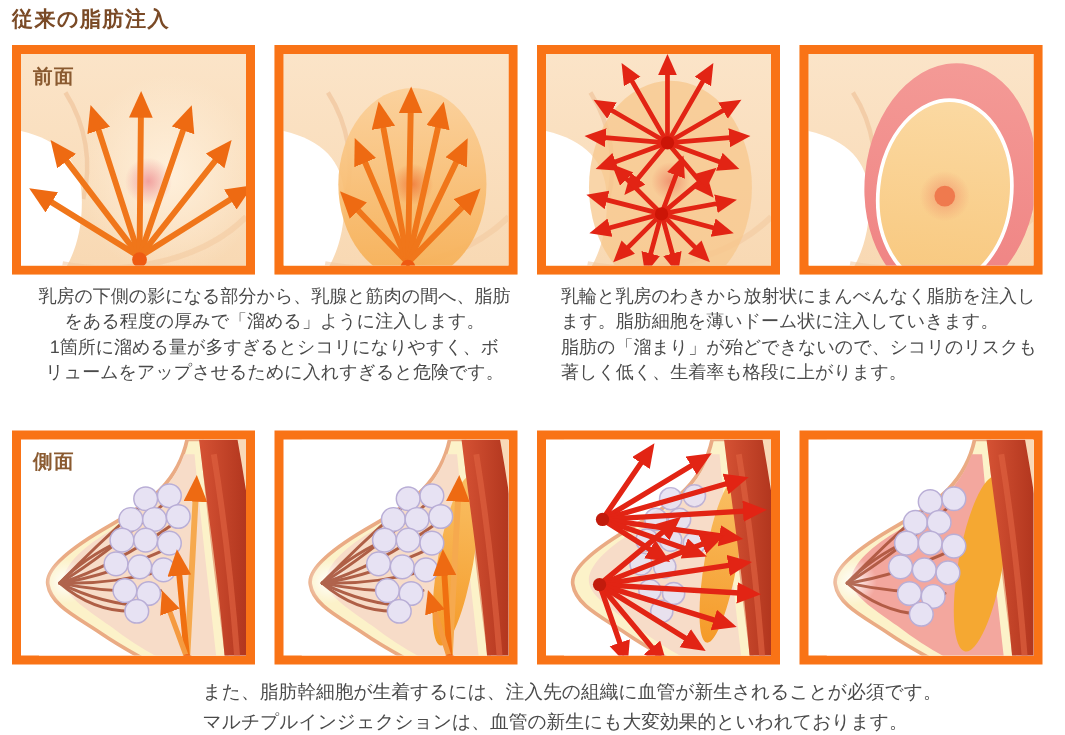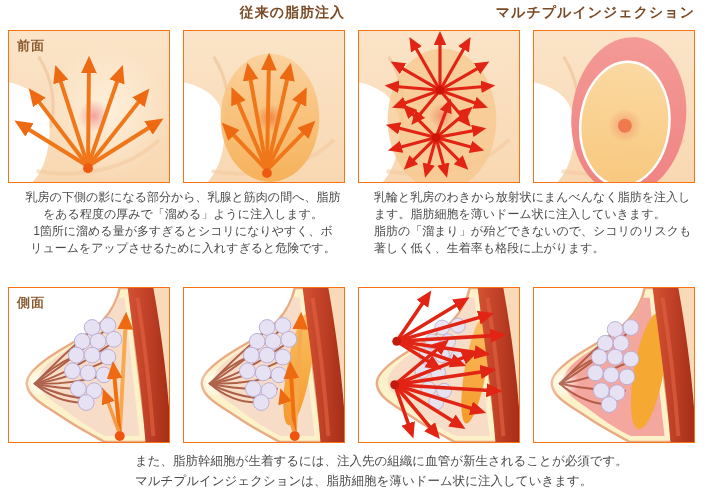--- a/index.html
+++ b/index.html
@@ -1,26 +1,26 @@
 <!DOCTYPE html>
 <html><head>
 <meta charset="utf-8">
 <style>
   html,body{margin:0;padding:0;background:#fff;}
   #stage{
     position:relative;width:710px;height:490px;background:#fff;overflow:hidden;
     font-family:"Liberation Sans","DejaVu Sans",sans-serif;
   }
   .col-title{
-    position:absolute;top:4px;width:337px;text-align:right;
+    position:absolute;top:4px;width:337px;text-align:left;
     font-size:14px;font-weight:bold;color:#7a4a26;letter-spacing:1px;
   }
   .panel{
     position:absolute;width:162px;box-sizing:border-box;
-    border:1px solid #f97316;background:#fbe2c3;overflow:hidden;
+    border:6px solid #f97316;background:#fbe2c3;overflow:hidden;
   }
   .row1{top:30px;height:153px;}
   .row2{top:287px;height:156px;background:#fff;padding-left:12px;}
   .p1{left:8px;} .p2{left:183px;} .p3{left:358px;} .p4{left:533px;}
   .view-label{
     position:absolute;top:6px;left:8px;font-size:13px;font-weight:bold;
     color:#8a5a30;z-index:3;letter-spacing:1px;
   }
   .desc{
     position:absolute;top:189px;width:350px;font-size:12px;line-height:17px;
@@ -32,21 +32,20 @@
     color:#4a4a4a;white-space:pre-line;
   }
   svg{display:block;}
 </style>
 </head>
 <body>
 
 <div id="stage">
 
   <div class="col-title" style="left:8px">従来の脂肪注入</div>
-  <div class="col-title" style="left:358px">マルチプルインジェクション</div>
 
   <div class="panel row1 p1">
     <div class="view-label">前面</div>
     <svg width="160" height="151" viewBox="0 0 162 153" preserveAspectRatio="none">
       <defs>
         <linearGradient id="f1sk" x1="0" y1="0" x2="0" y2="1">
           <stop offset="0" stop-color="#fbe4c8"></stop>
             <stop offset="1" stop-color="#f8d8b2"></stop>
         </linearGradient>
         <radialGradient id="f1hl">
@@ -442,15 +441,15 @@
           <circle cx="66" cy="88" r="8"></circle>
         <circle cx="82" cy="90" r="8"></circle>
           <circle cx="56" cy="104" r="8"></circle>
           <circle cx="72" cy="106" r="8"></circle>
         <circle cx="64" cy="118" r="8"></circle>
       </g>
     </svg>
   </div>
 
   <div class="footer-note">また、脂肪幹細胞が生着するには、注入先の組織に血管が新生されることが必須です。
-マルチプルインジェクションは、脂肪細胞を薄いドーム状に注入していきます。</div>
+マルチプルインジェクションは、血管の新生にも大変効果的といわれております。</div>
 
 </div>
 
 </body></html>

